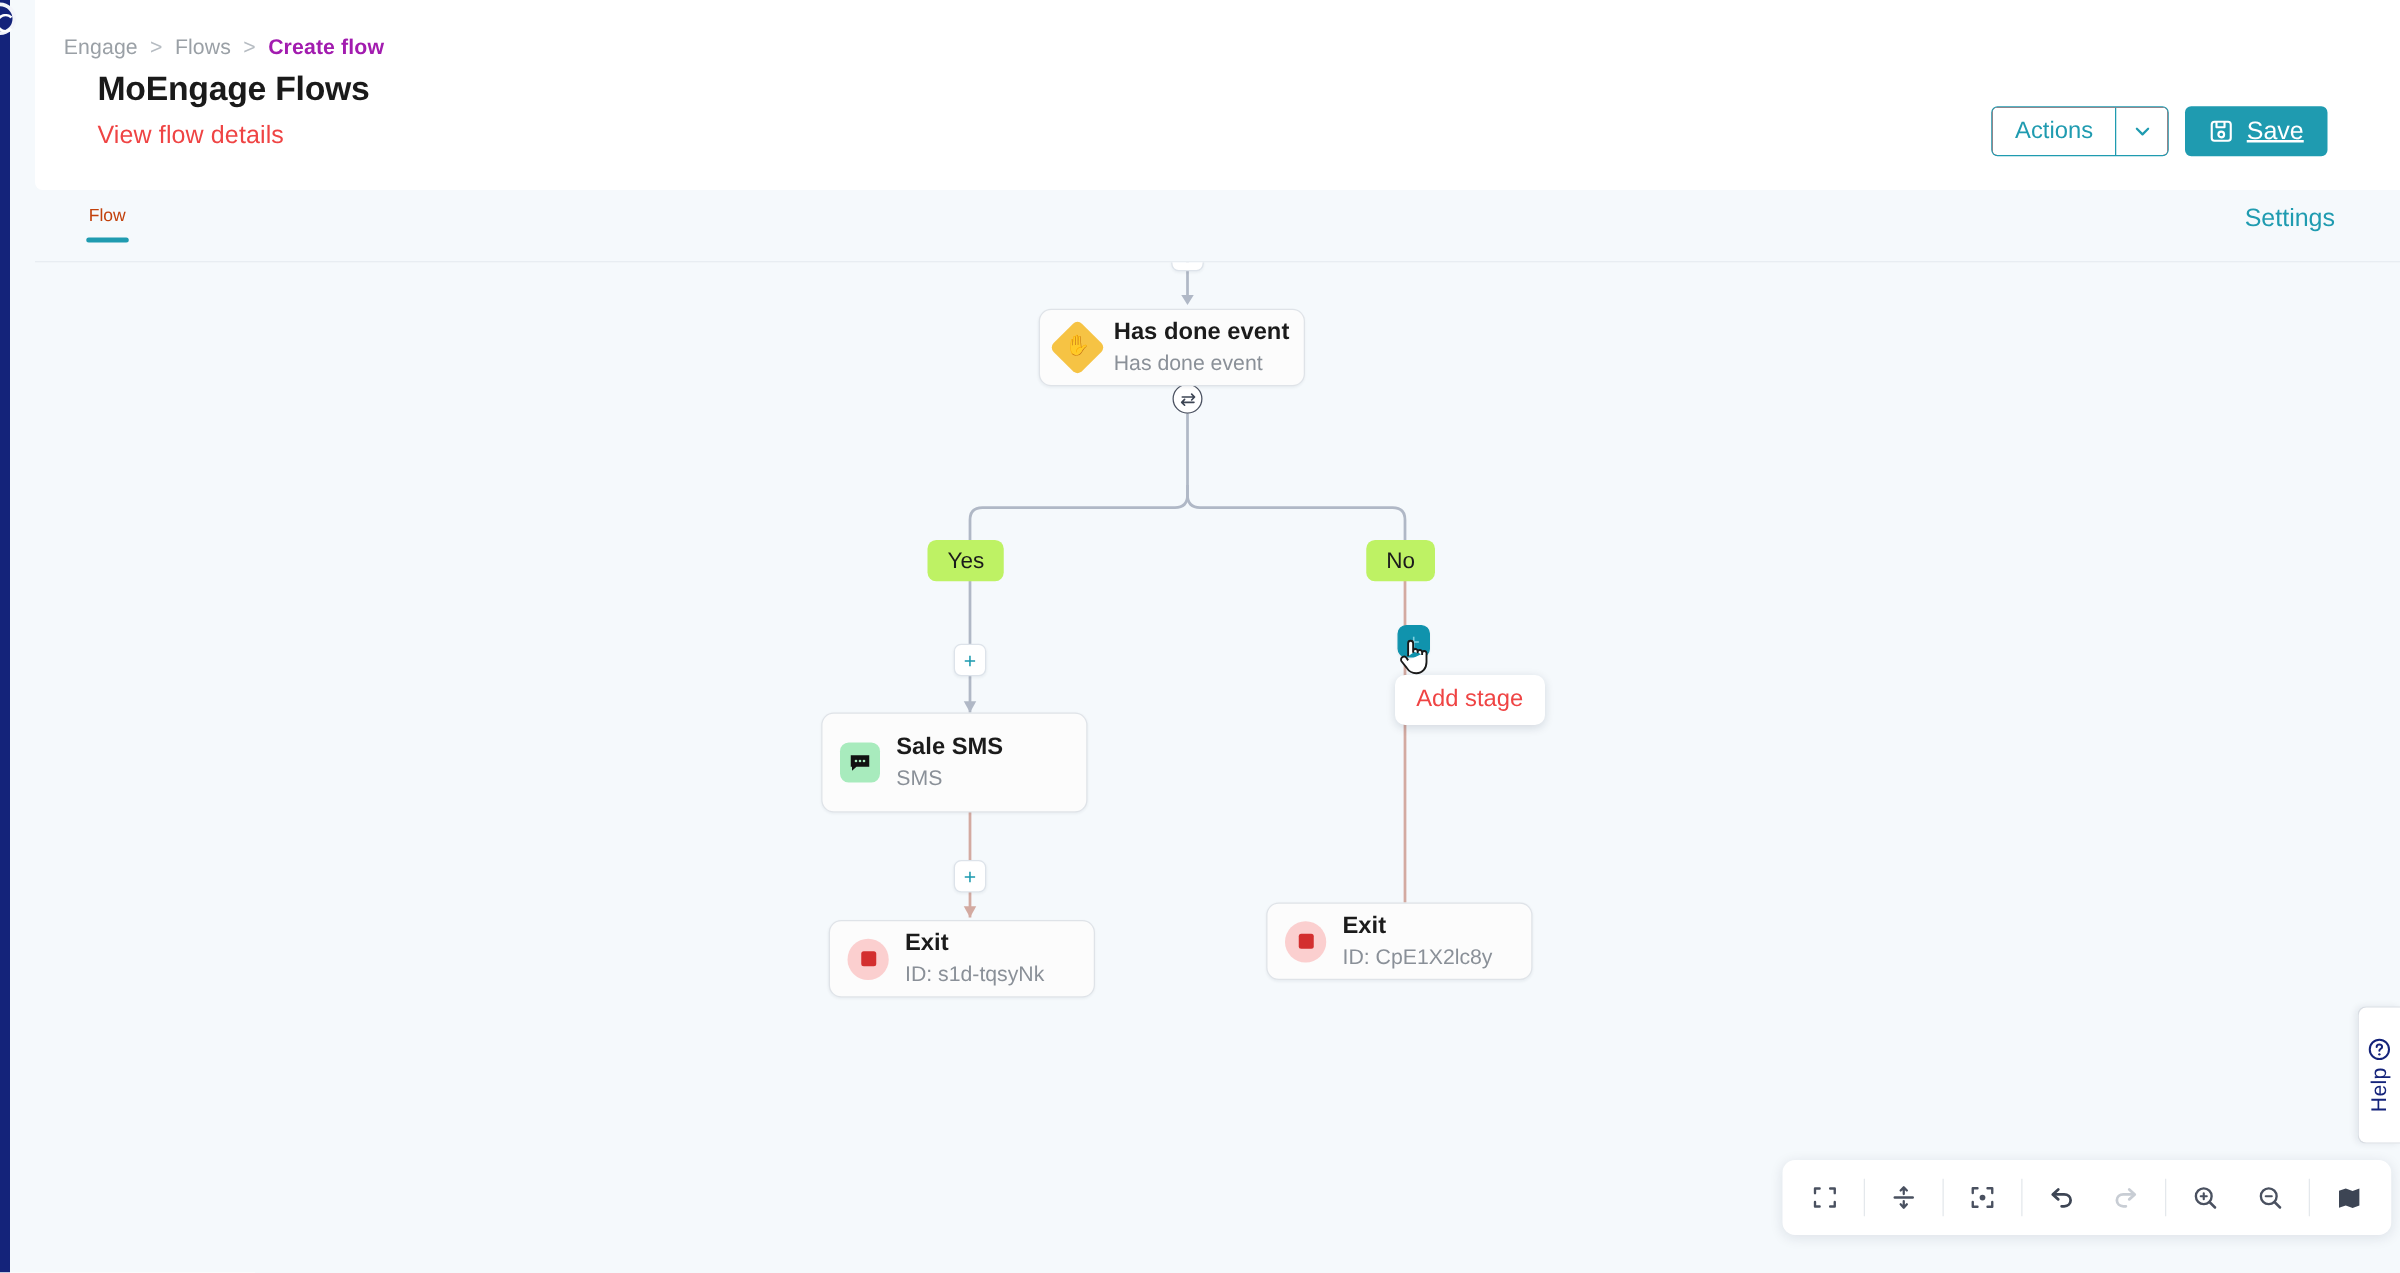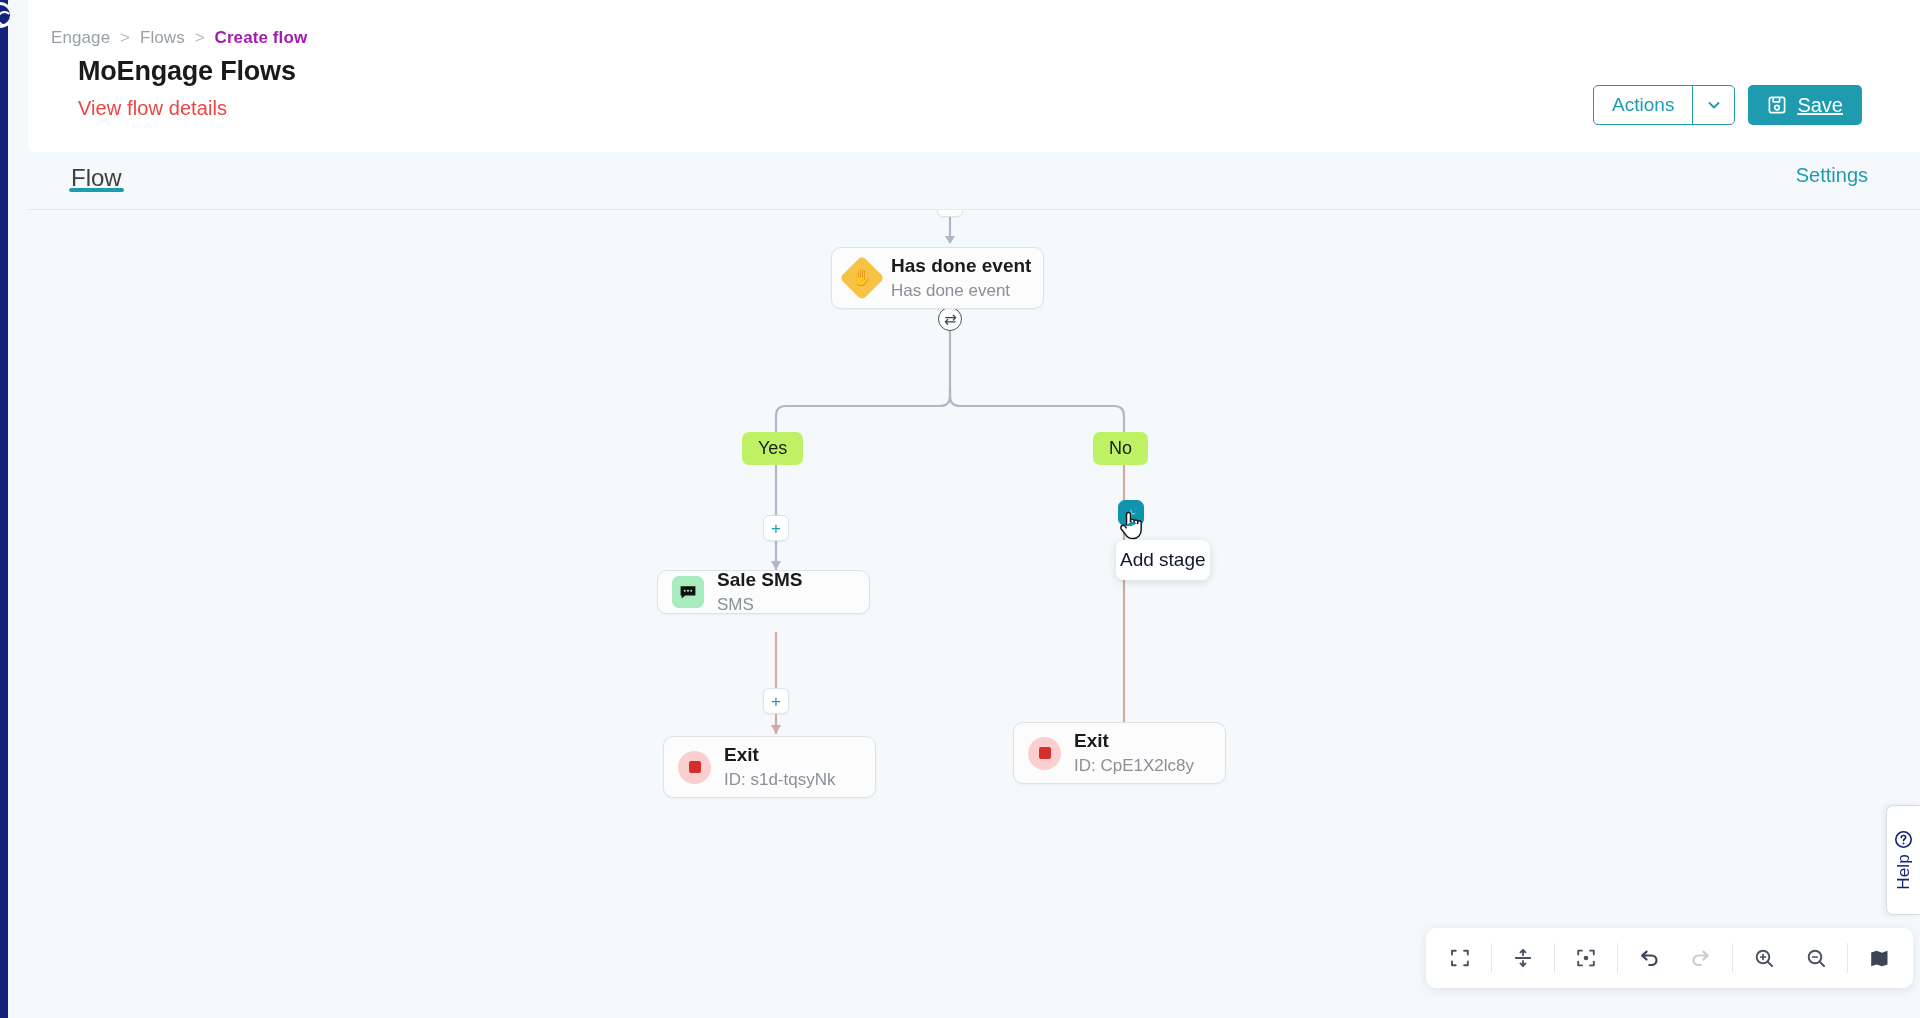--- a/index.html
+++ b/index.html
@@ -102,22 +102,22 @@
 
   
   .tabbar {
     position: absolute; left: 28px; top: 152px;
     width: 1892px; height: 58px;
     background: #f5f9fc;
     border-bottom: 1px solid #e3e9ee;
   }
   .tab {
     position: absolute; left: 43px; top: 12px;
-    font-size: 24px; color: #404040;
-    cursor: pointer; 
+    font-size: 14px; color: #c2410c;
+    cursor: pointer; padding-bottom: 14px;
   }
   .tab.active::after {
     content: ""; position: absolute;
     left: -2px; right: -2px; bottom: 0; height: 4px;
     background: #1f9bb0; border-radius: 2px;
   }
   .settings-link {
     position: absolute; right: 52px; top: 12px;
     font-size: 20px; color: #1f9bb0; cursor: pointer;
   }
@@ -154,21 +154,21 @@
   
   #node-trigger { left: 823px; top: 37px; width: 213px; height: 62px; padding-left: 14px; gap: 13px; }
   .diamond-icon {
     width: 32px; height: 32px; background: #f6c344;
     transform: rotate(45deg); border-radius: 5px;
     display: flex; align-items: center; justify-content: center;
   }
   .diamond-icon span { transform: rotate(-45deg); font-size: 16px; line-height: 1; }
 
   
-  #node-sms { left: 649px; top: 360px; width: 213px; height: 44px; padding-left: 14px; gap: 13px; }
+  #node-sms { left: 649px; top: 360px; width: 213px; height: 80px; padding-left: 14px; gap: 13px; }
   .sms-icon {
     width: 32px; height: 32px; background: #a8ebbd; border-radius: 7px;
     display: flex; align-items: center; justify-content: center;
   }
 
   
   .exit-node { width: 213px; height: 62px; padding-left: 14px; gap: 13px; }
   #node-exit-yes { left: 655px; top: 526px; }
   #node-exit-no  { left: 1005px; top: 512px; }
   .exit-icon {
@@ -211,22 +211,22 @@
     width: 24px; height: 24px; border-radius: 50%;
     background: #ffffff; border: 1.5px solid #4a5160;
     display: flex; align-items: center; justify-content: center;
     cursor: pointer;
   }
 
   
   .tooltip {
     position: absolute; left: 1108px; top: 330px;
     background: #ffffff; border-radius: 8px;
-    padding: 9px 4px;
-    font-size: 19px; color: #0f172a;
+    padding: 9px 17px;
+    font-size: 19px; color: #ef4444;
     box-shadow: 0 2px 8px rgba(16,30,54,.14);
     white-space: nowrap; z-index: 20;
   }
 
   
   .cursor-pointer { position: absolute; left: 1110px; top: 300px; z-index: 25; pointer-events: none; }
 
   
   .bottom-toolbar {
     position: absolute; left: 1426px; top: 928px;

